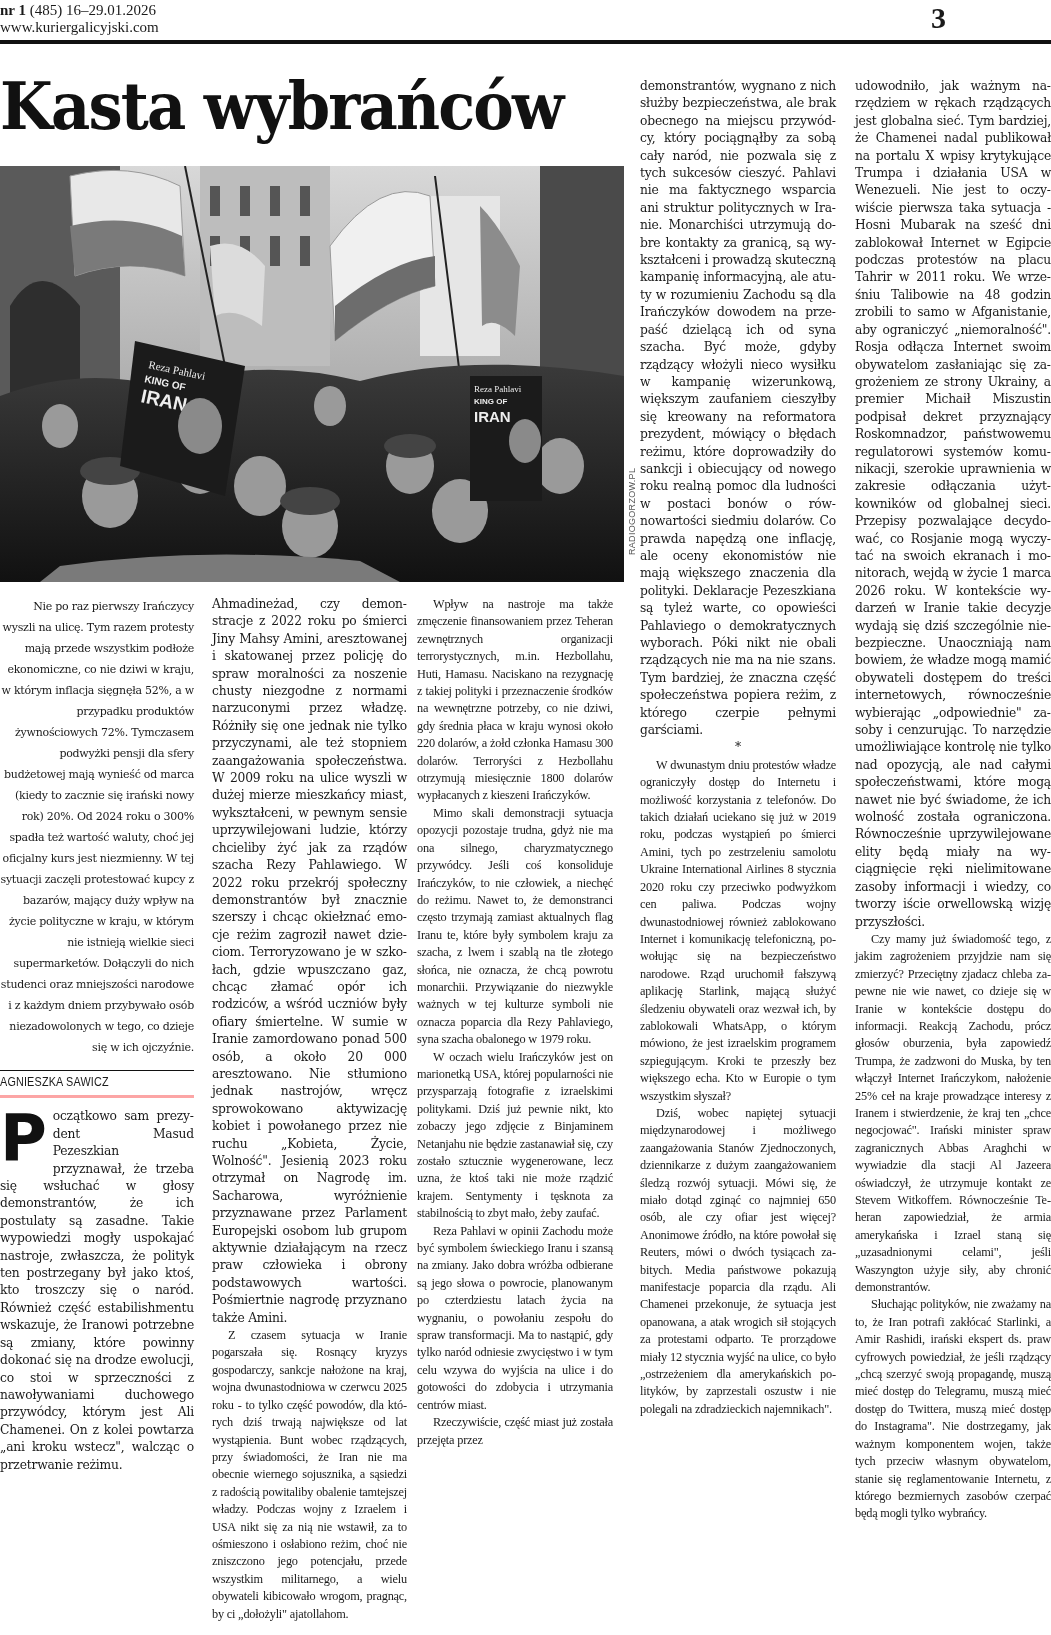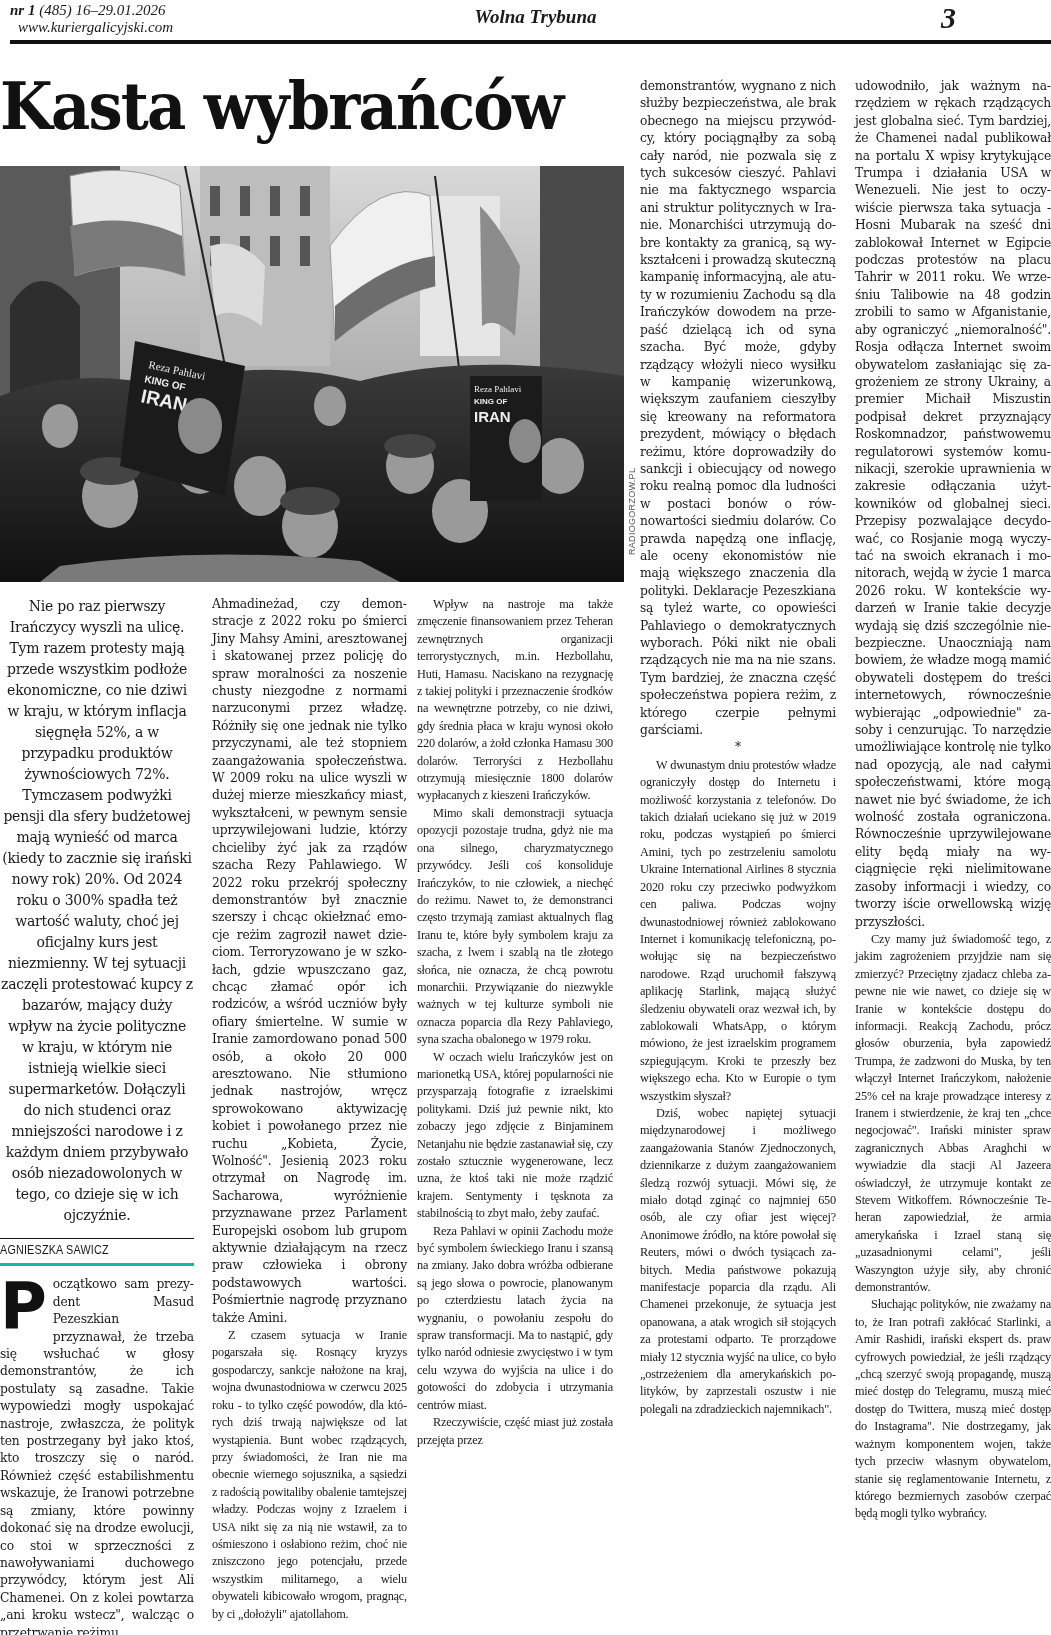--- a/index.html
+++ b/index.html
@@ -1,55 +1,54 @@
 <!DOCTYPE html>
 <html><head>
 <meta charset="utf-8">
 <style>
   * { box-sizing: border-box; margin: 0; padding: 0; }
   html, body { width: 1051px; height: 1635px; background: #ffffff; overflow: hidden; }
   body { position: relative; font-family: "DejaVu Serif", serif; color: #1a1a1a; }
 
-  .masthead { position: absolute; left: 10px; top: 0; width: 950px; height: 42px; font-style: italic; }
+  .masthead { position: absolute; left: 0; top: 0; width: 950px; height: 42px; }
   .issue { position: absolute; left: 0; top: 1px; font-size: 15px; line-height: 18px; font-family: "Liberation Serif", serif; }
   .issue b { font-weight: bold; }
-  .site { position: absolute; left: 0; top: 18px; font-size: 15px; line-height: 18px; font-family: "Liberation Serif", serif; margin-left: 8px; }
+  .site { position: absolute; left: 0; top: 18px; font-size: 15px; line-height: 18px; font-family: "Liberation Serif", serif; }
   .section { position: absolute; left: 0; width: 1051px; top: 6px; text-align: center; font-size: 19px; font-weight: bold; font-family: "Liberation Serif", serif; pointer-events: none; }
   .pagenum { position: absolute; right: 4px; top: 0px; font-size: 30px; font-weight: bold; font-family: "Liberation Serif", serif; line-height: 36px; }
   .rule-top { position: absolute; left: 0; top: 40px; width: 1051px; height: 4px; background: #111; }
 
   .headline { position: absolute; left: 0; top: 66px; font-family: "DejaVu Serif", serif; font-weight: bold; font-size: 66px; line-height: 80px; letter-spacing: -2px; transform: scaleX(0.92); transform-origin: left top; color: #111; }
 
   .photo { position: absolute; left: 0; top: 166px; width: 624px; height: 416px; overflow: hidden; background: #555; }
   .photo svg { width: 100%; height: 100%; display: block; }
   .credit { position: absolute; left: 627px; top: 555px; font-family: "Liberation Sans", sans-serif; font-size: 9px; color: #555; transform: rotate(-90deg); transform-origin: left top; white-space: nowrap; letter-spacing: 0.3px; }
 
   .col { position: absolute; font-size: 12.3px; line-height: 17.4px; text-align: justify; hyphens: manual; font-family: "DejaVu Serif", serif; letter-spacing: -0.2px; }
   .col p { text-indent: 0; }
   .col p.ind { text-indent: 16px; font-family: Liberation Serif, serif; }
   .c1 { left: 0; top: 596px; width: 194px; }
   .c2 { left: 212px; top: 596px; width: 195px; }
   .c3 { left: 417px; top: 596px; width: 196px; }
   .c4 { left: 640px; top: 78px; width: 196px; }
   .c5 { left: 855px; top: 78px; width: 196px; }
 
-  .lead { font-family: "DejaVu Serif", serif; font-size: 14px; line-height: 21px; text-align: center; width: 194px; letter-spacing: -0.25px; }
-  .byline-wrap { margin-top: 12px; border-top: 1.5px solid #111; border-bottom: 3px solid #14b8a6; padding: 3px 0 4px; }
+  .lead { font-family: "DejaVu Serif", serif; font-size: 11px; line-height: 21px; text-align: right; width: 194px; letter-spacing: -0.25px; }
+  .byline-wrap { margin-top: 12px; border-top: 1.5px solid #111; border-bottom: 3px solid #fca5a5; padding: 3px 0 4px; }
   .byline { font-family: "Liberation Sans", sans-serif; font-size: 12px; letter-spacing: 0.2px; transform: scaleX(0.9); transform-origin: left; display: inline-block; }
   .dropcap { float: left; font-family: "DejaVu Sans", sans-serif; font-weight: bold; font-size: 64px; line-height: 52px; margin: 4px 6px 0 0; color: #111; }
   .first-para { margin-top: 10px; }
   .star { text-align: center; }
 </style>
 </head>
 <body>
 
 <header class="masthead">
   <div class="issue"><b>nr 1</b><span> (485) 16–29.01.2026</span></div>
   <div class="site">www.kuriergalicyjski.com</div>
-  <div class="section">Wolna Trybuna</div>
   <div class="pagenum">3</div>
   <div class="rule-top"></div>
 </header>
 
 <h1 class="headline">Kasta wybrańców</h1>
 
 <div class="photo">
   <svg viewBox="0 0 624 416" preserveAspectRatio="none">
     <defs>
       <linearGradient id="sky" x1="0" y1="0" x2="0" y2="1">

